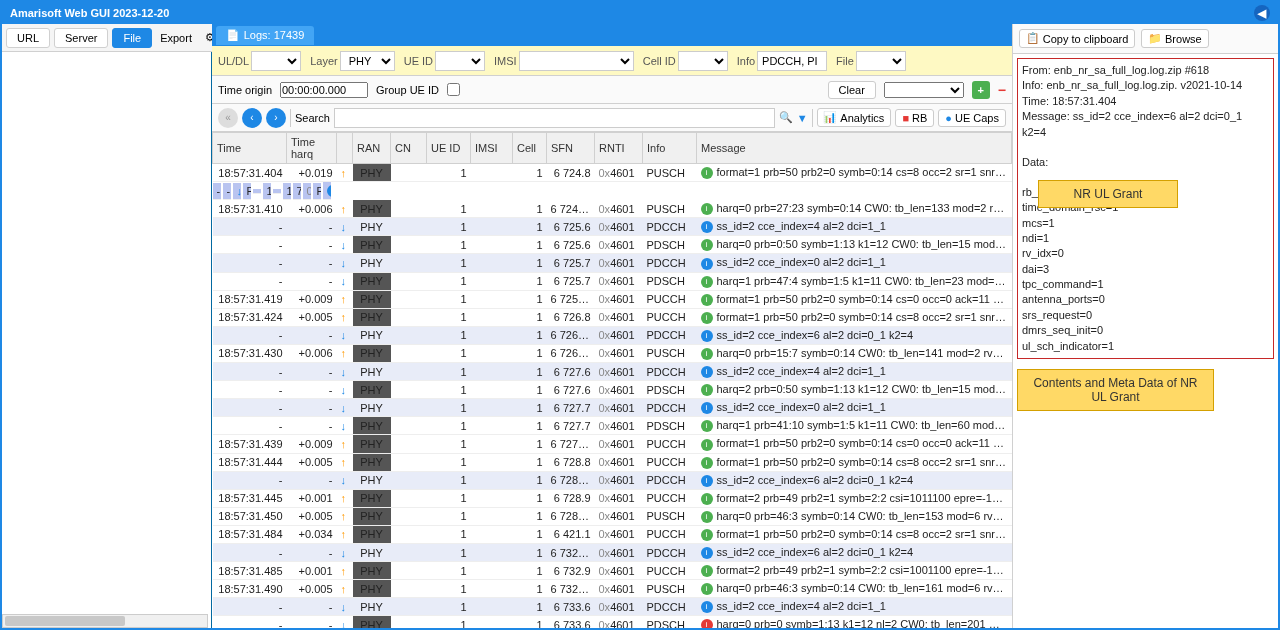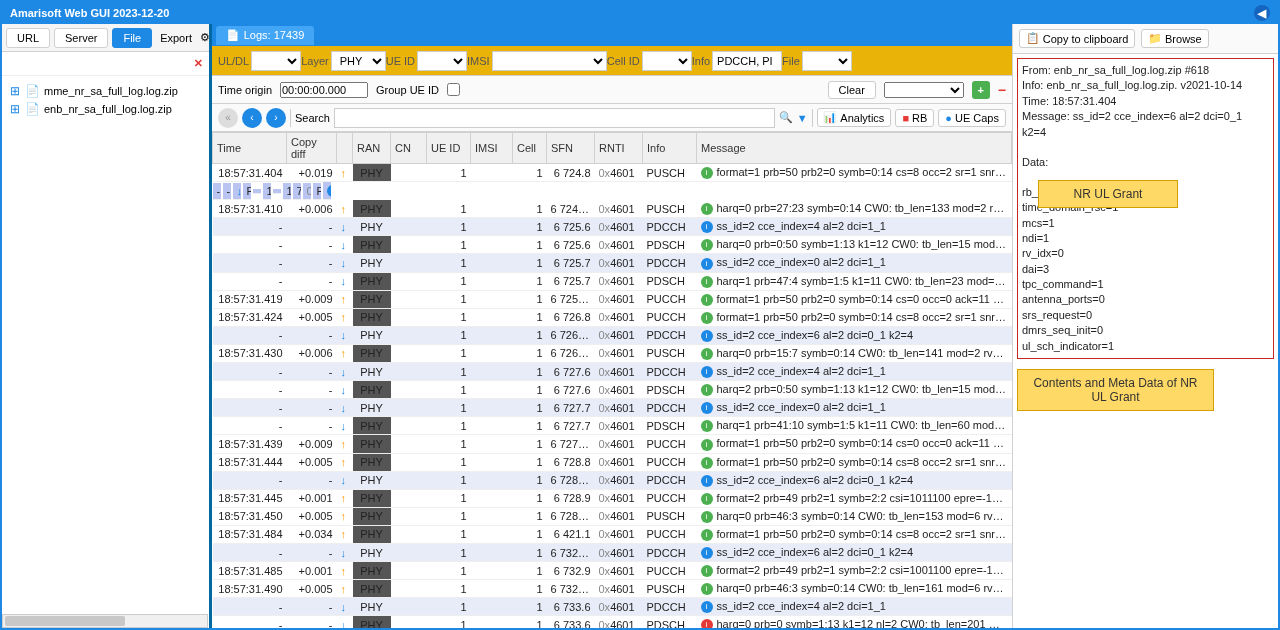--- a/index.html
+++ b/index.html
@@ -1,37 +1,37 @@
 <!DOCTYPE html>
 <html><head>
 <meta charset="utf-8">
 <style>
 *{box-sizing:border-box;margin:0;padding:0;font-family:Arial,Helvetica,sans-serif;font-size:11px}
 body{background:#fff;overflow:hidden}
 .app{display:flex;flex-direction:column;width:1280px;height:630px;border:2px solid #1e88e5}
 .topbar{display:flex;align-items:center;height:22px;background:#1e88e5;color:#fff;padding:0 8px;font-weight:bold}
 .topbar .arrow{margin-left:auto;width:16px;height:16px;border-radius:50%;background:#1565c0;display:flex;align-items:center;justify-content:center;cursor:pointer}
 .main{display:flex;flex:1;min-height:0}
-.leftpanel{width:210px;border-right:3px solid #0369a1;display:flex;flex-direction:column}
+.leftpanel{width:210px;border-right:1px solid #0369a1;display:flex;flex-direction:row}
 .left-tabs{display:flex;align-items:center;height:28px;border-bottom:1px solid #d0d0d0;background:#f5f5f5}
 .left-tabs .tab{padding:3px 10px;border:1px solid #d0d0d0;border-radius:3px;margin-left:4px;background:#fff;cursor:pointer}
 .left-tabs .tab.active{background:#1e88e5;color:#fff;border-color:#1e88e5}
 .left-tabs .export{margin-left:auto;padding:3px 8px;cursor:pointer}
 .left-tabs .gear{width:20px;text-align:center;cursor:pointer}
 .left-filter{display:flex;align-items:center;height:24px;border-bottom:1px solid #eee;padding:0 6px}
 .left-filter input{flex:1;border:none;outline:none}
 .left-filter .x{color:#e53935;cursor:pointer;font-weight:bold}
 .tree{padding:6px}
 .tree-item{display:flex;align-items:center;gap:4px;padding:2px 0;cursor:pointer}
 .tree-icon{width:14px;height:14px;display:inline-flex;align-items:center;justify-content:center;color:#1e88e5;font-size:12px}
 .center{flex:1;display:flex;flex-direction:column;border-right:1px solid #d0d0d0;min-width:0}
 .tabbar{height:22px;background:#1e88e5;display:flex;align-items:center}
 .filetab{background:#42a5f5;color:#fff;padding:3px 10px;border-radius:3px 3px 0 0;margin-left:4px;display:flex;align-items:center;gap:4px}
 .filetab .doc-icon{color:#fff}
-.toolbar{display:flex;align-items:center;gap:0;height:30px;border-bottom:1px solid #d0d0d0;padding:0 6px;background:#eab308}
+.toolbar{display:flex;align-items:center;gap:9px;height:30px;border-bottom:1px solid #d0d0d0;padding:0 6px;background:#fef9c3}
 .toolbar label{color:#555}
 .toolbar select,.toolbar input{border:1px solid #ccc;height:20px;padding:0 4px;background:#fff}
 .sel{display:flex;align-items:center;gap:2px}
 .toolbar2{display:flex;align-items:center;gap:8px;height:28px;border-bottom:1px solid #d0d0d0;padding:0 6px;background:#fafafa}
 .toolbar2 .clearbtn{margin-left:auto;border:1px solid #ccc;padding:2px 10px;border-radius:3px;background:#fff;cursor:pointer}
 .toolbar2 .plus{width:18px;height:18px;background:#4caf50;color:#fff;border-radius:3px;display:flex;align-items:center;justify-content:center;cursor:pointer;font-weight:bold}
 .toolbar2 .minus{color:#e53935;cursor:pointer;font-weight:bold;font-size:14px}
 .toolbar3{display:flex;align-items:center;gap:4px;height:28px;border-bottom:1px solid #d0d0d0;padding:0 6px;background:#fafafa}
 .navbtn{width:20px;height:20px;border-radius:50%;background:#1e88e5;color:#fff;display:flex;align-items:center;justify-content:center;cursor:pointer;font-size:10px}
 .navbtn.dis{background:#ddd;color:#999}
@@ -179,21 +179,21 @@
               <col style="width:42px">
               <col style="width:34px">
               <col style="width:48px">
               <col style="width:48px">
               <col style="width:54px">
               <col>
             </colgroup>
           <thead>
               <tr id="hdr">
                 <th>Time</th>
-                <th>Copy diff</th>
+                <th>Time harq</th>
                 <th></th>
                 <th>RAN</th>
                 <th>CN</th>
                 <th>UE ID</th>
                 <th>IMSI</th>
                 <th>Cell</th>
                 <th>SFN</th>
                 <th>RNTI</th>
                 <th>Info</th>
                 <th>Message</th>

